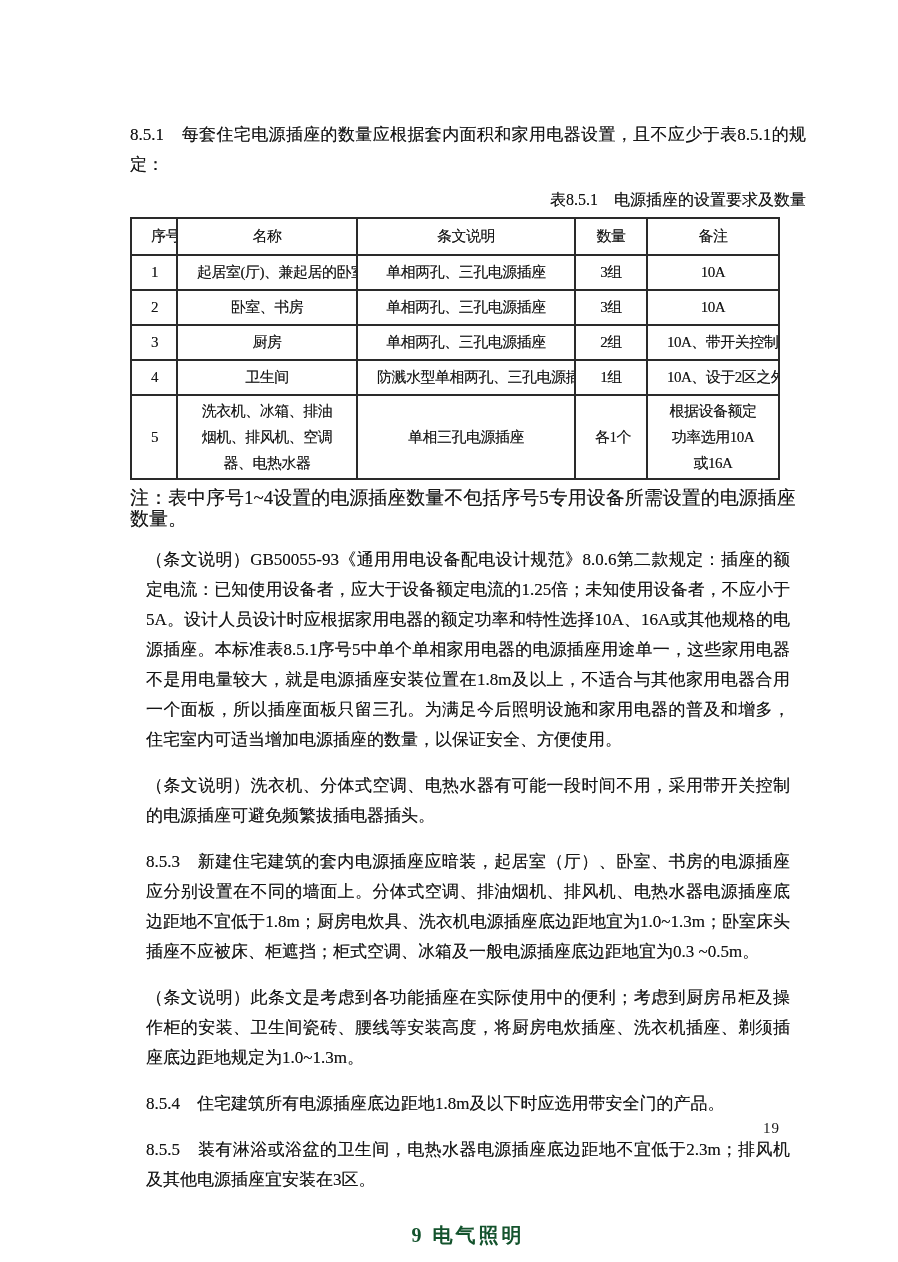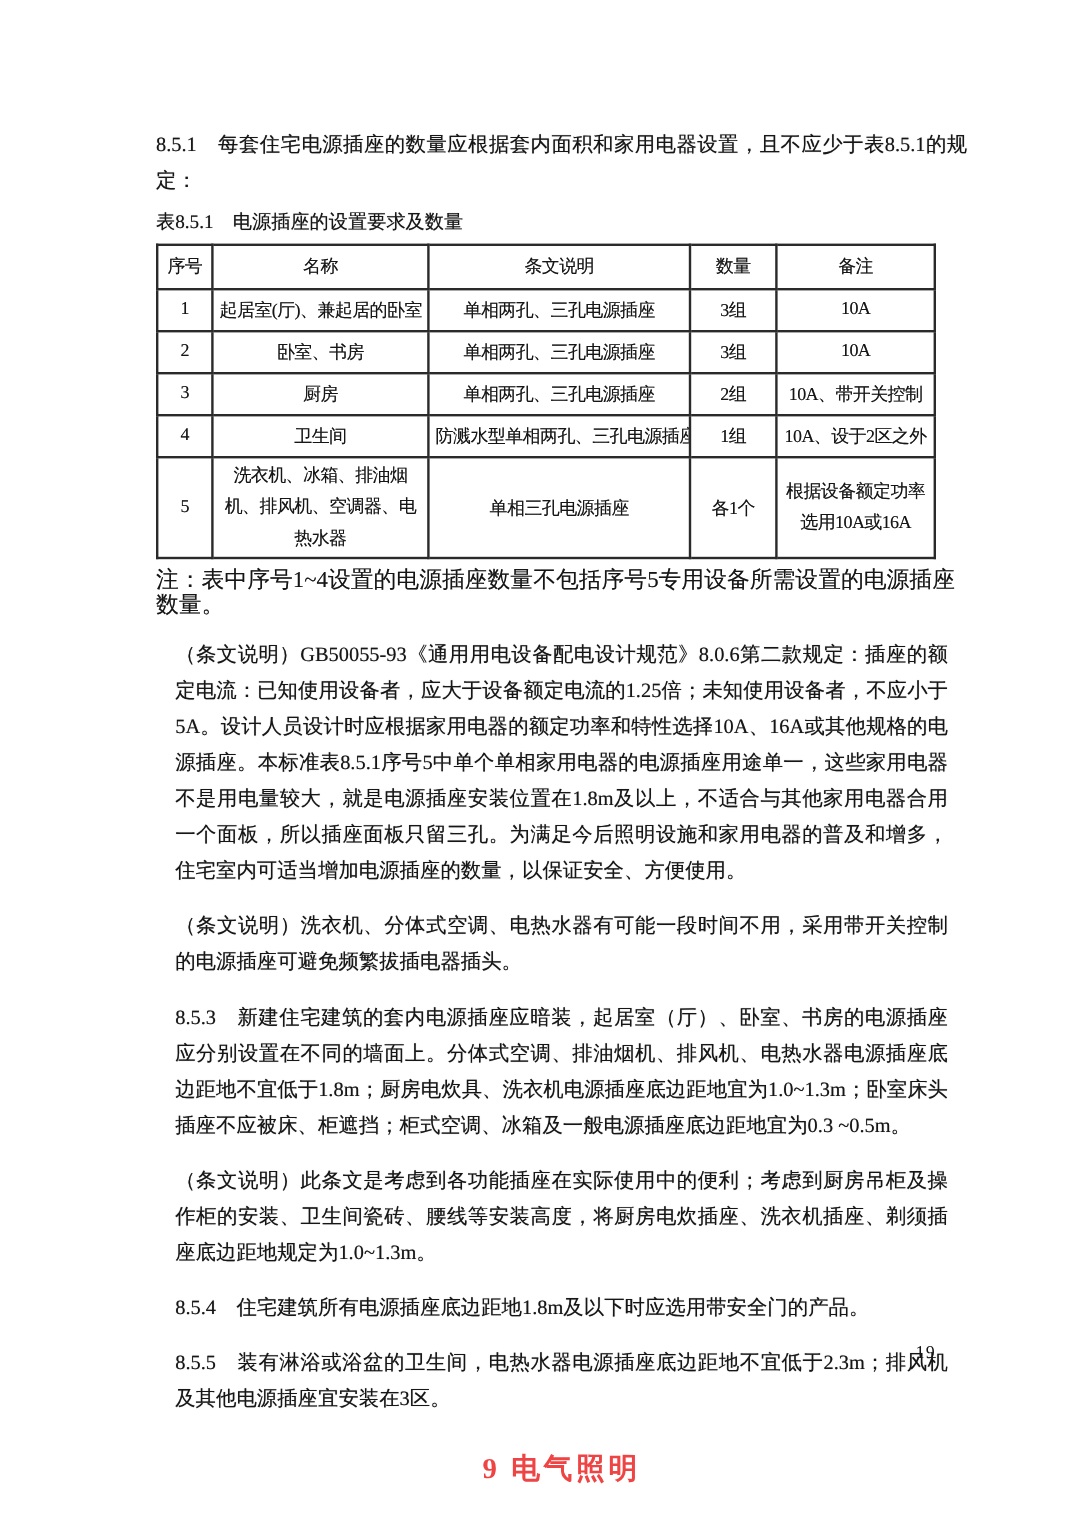--- a/index.html
+++ b/index.html
@@ -9,48 +9,48 @@
     width: 898px;
     height: 1262px;
     background: #ffffff;
     font-family: "Liberation Serif", "DejaVu Serif", serif;
     color: #161616;
     overflow: hidden;
   }
   .content {
     position: absolute;
     left: 130px;
-    top: 106px;
+    top: 120px;
     width: 676px;
   }
   .body-text {
     font-size: 17px;
     line-height: 30px;
     text-align: justify;
     margin: 0;
     text-shadow: 0 0 0.6px rgba(20,20,20,0.6);
   }
   .table-title {
-    text-align: left;
+    text-align: right;
     font-size: 16px;
     line-height: 22px;
     margin: 9px 0 6px 0;
     text-shadow: 0 0 0.6px rgba(20,20,20,0.6);
   }
   table.spec-table {
     width: 648px;
     border-collapse: collapse;
     table-layout: fixed;
     font-size: 15px;
   }
   table.spec-table th, table.spec-table td {
     border: 2px solid #2a2a2a;
     text-align: center;
     vertical-align: middle;
-    padding: 2px 5px;
+    padding: 2px 19px;
     letter-spacing: -0.5px;
     white-space: nowrap;
     overflow: hidden;
     font-weight: normal;
     text-shadow: 0 0 0.5px rgba(20,20,20,0.55);
   }
   table.spec-table tr.hdr th { height: 37px; }
   table.spec-table tr.r { height: 35px; }
   table.spec-table tr.r-tall { height: 71px; }
   table.spec-table td.wrap { white-space: normal; line-height: 26px; }
@@ -58,24 +58,24 @@
     font-size: 19px;
     line-height: 21px;
     margin: 7px 0 0 0;
     text-shadow: 0 0 0.5px rgba(20,20,20,0.5);
   }
   .para-group p { margin: 16px; }
   .gap-top { margin-top: 9px; }
   .section-heading {
     text-align: center;
     font-weight: bold;
-    font-size: 24px;
+    font-size: 20px;
     letter-spacing: 3px;
     margin: 27px 0 0 0;
-    color: #ef4444;
+    color: #14532d;
   }
   .page-number {
     position: absolute;
     right: 118px;
     top: 1120px;
     font-size: 15px;
     letter-spacing: 1px;
   }
 </style>
 </head>

